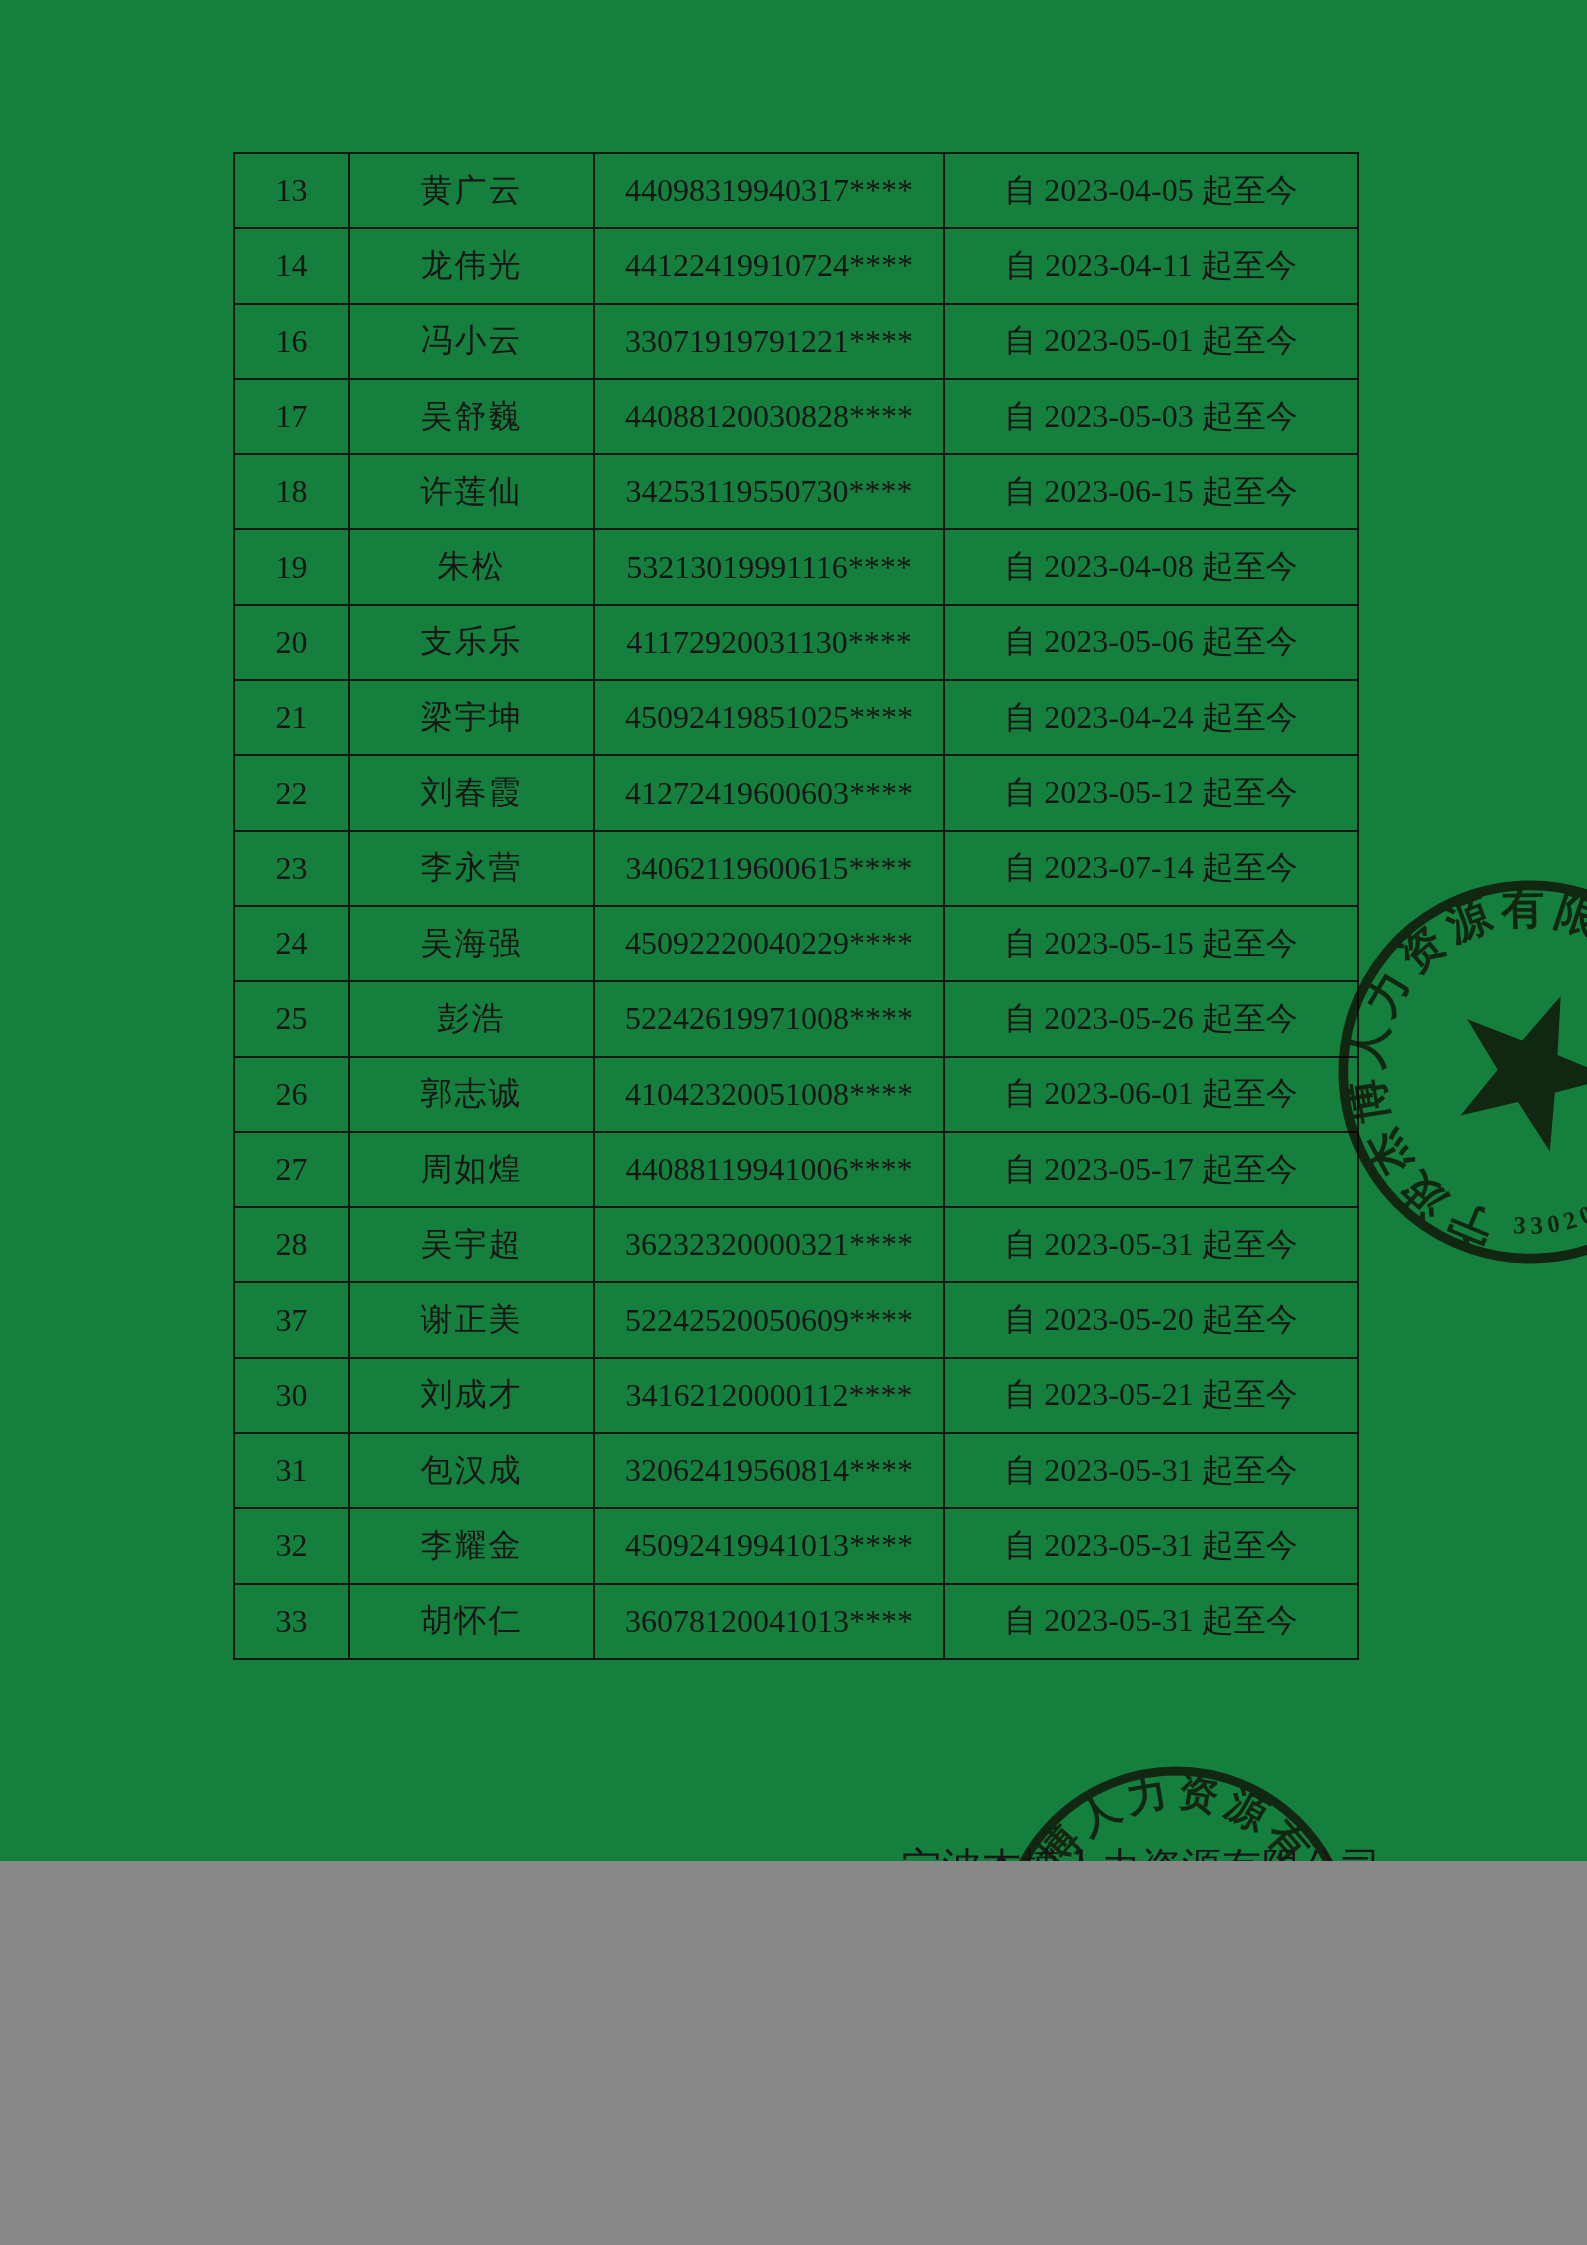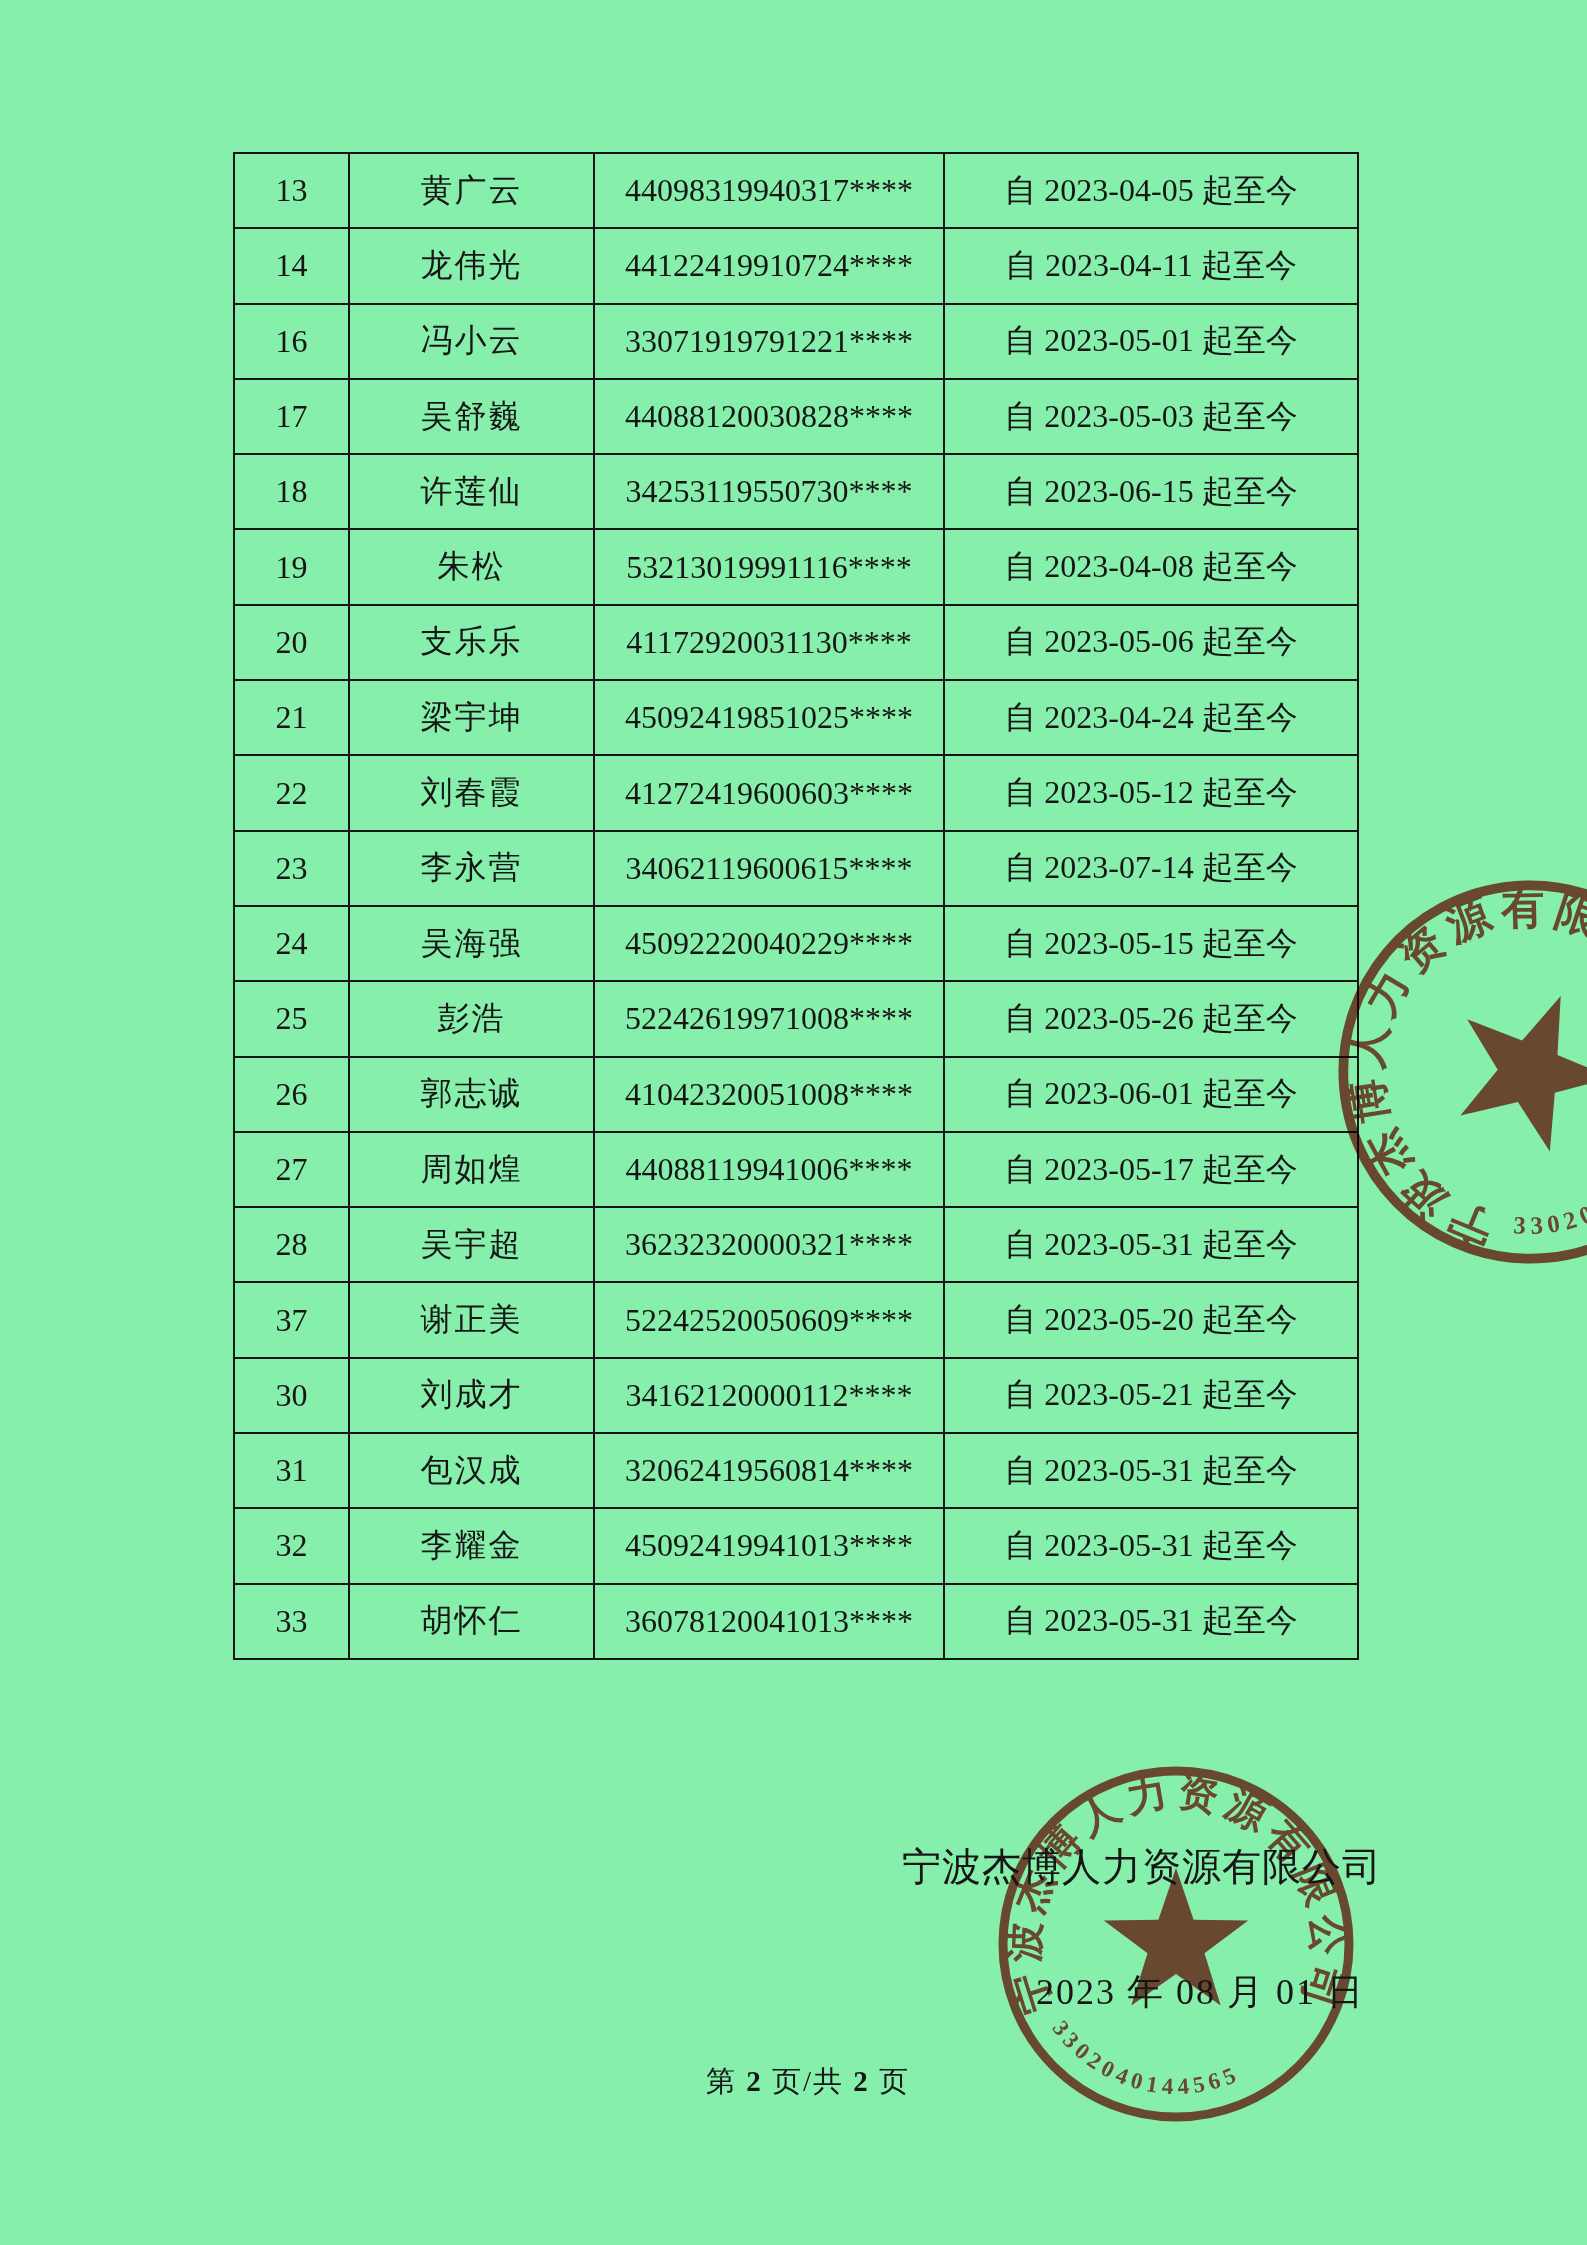--- a/index.html
+++ b/index.html
@@ -1,21 +1,21 @@
 <!DOCTYPE html>
 <html><head>
 <meta charset="utf-8">
 <style>
   * { margin:0; padding:0; box-sizing:border-box; }
   html,body { background:#888; }
   .page {
     position:relative;
-    width:1587px; height:2245px;
+    width:1587px; height:1861px;
     margin:0 auto;
-    background:#86efac;
+    background:#15803d;
     overflow:hidden;
     font-family:"Liberation Serif","DejaVu Serif",serif;
     color:#161616;
   }
   table.roster {
     position:absolute; left:233px; top:152px;
     width:1124px;
     border-collapse:collapse;
     table-layout:fixed;
   }

